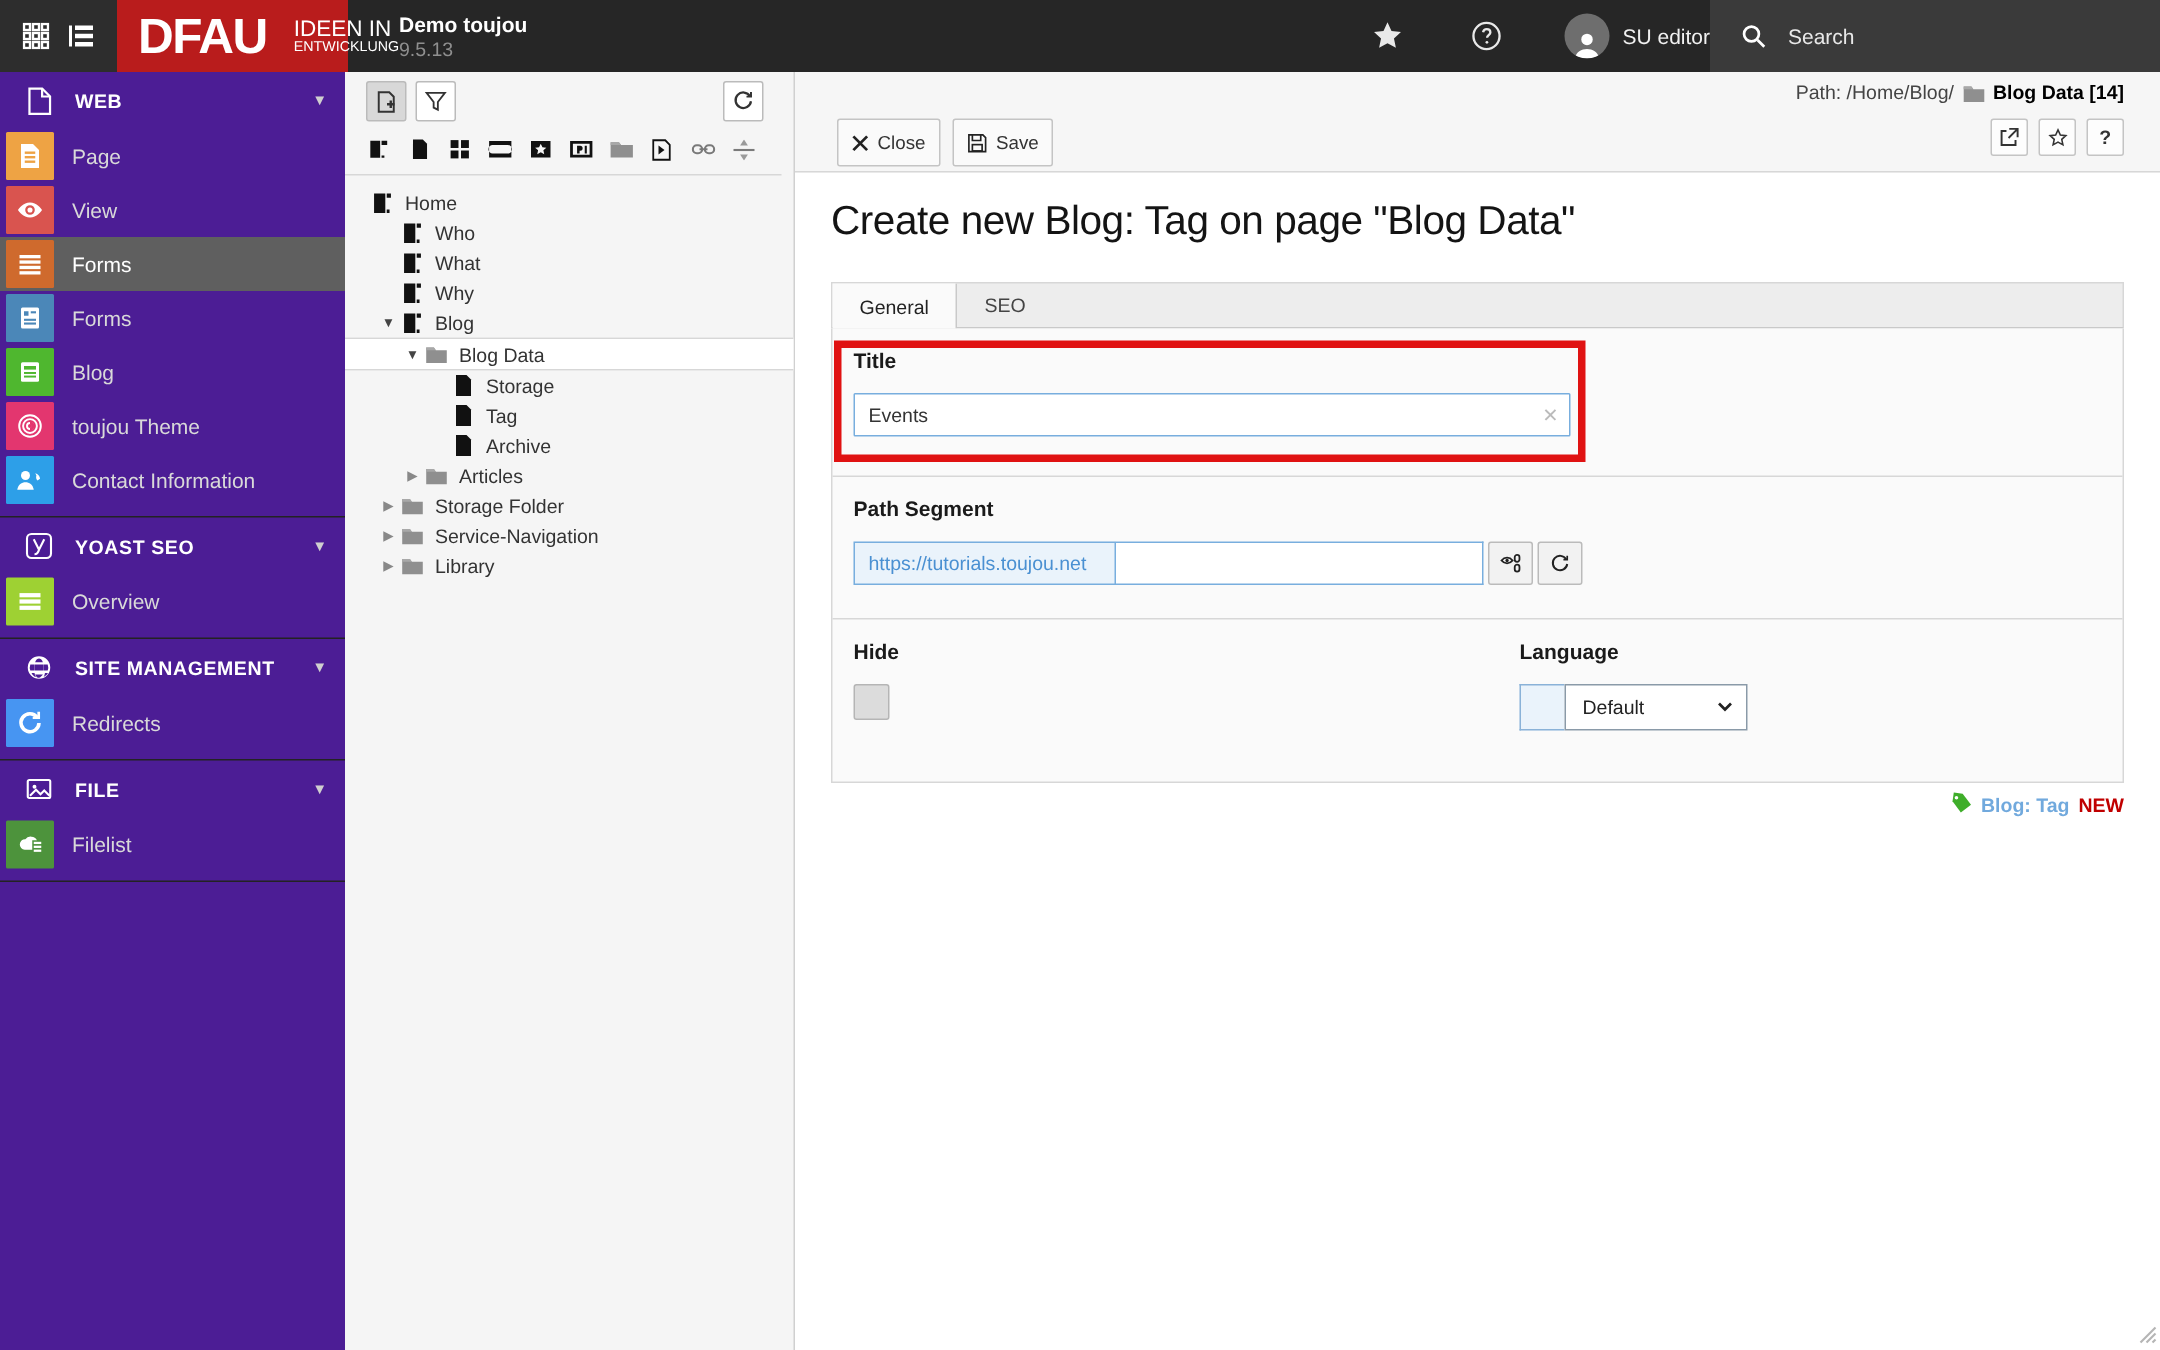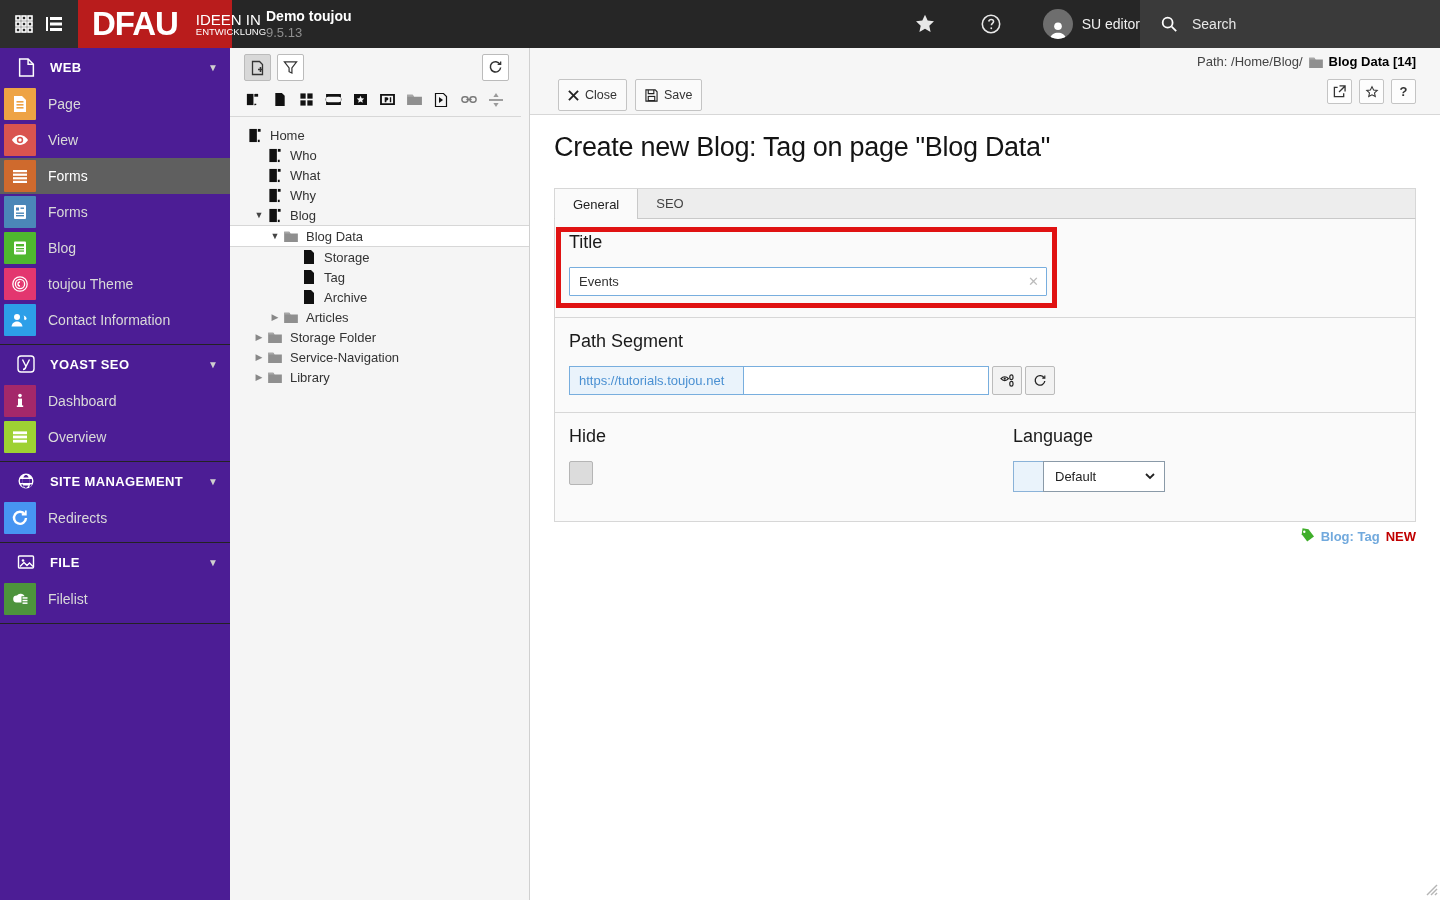--- a/index.html
+++ b/index.html
@@ -72,21 +72,21 @@
 
   .page-title { position:absolute; left:24px; top:84px; font-size:27px; font-weight:400; color:#141414; letter-spacing:-.3px; }
 
   .form-panel { position:absolute; left:24px; top:140px; width:862px; }
   .tabbar { height:31px; background:#ededed; border:1px solid #d7d7d7; border-bottom:1px solid #c9c9c9; display:flex; }
   .tab { padding:0 18px; display:flex; align-items:center; font-size:13px; color:#444; cursor:pointer; }
   .tab.active { background:#fafafa; border-right:1px solid #c9c9c9; color:#222; margin-bottom:-1px; }
   .tabcontent { background:#fafafa; border:1px solid #d7d7d7; border-top:none; position:relative; }
   .fsection { padding:13px 14px 16px 14px; border-bottom:1px solid #d7d7d7; position:relative; }
   .fsection:last-child { border-bottom:none; }
-  .flabel { font-weight:normal; font-size:18px; color:#1a1a1a; margin-bottom:14px; display:block; }
+  .flabel { font-weight:bold; font-size:14px; color:#1a1a1a; margin-bottom:14px; display:block; }
   .title-input-wrap { position:relative; width:478px; }
   .text-input { width:478px; height:29px; border:1px solid #78aede; border-radius:1px; padding:0 26px 0 9px;
     font-size:13px; color:#333; background:#fff; font-family:inherit; }
   .clear-x { position:absolute; right:8px; top:7px; color:#bbb; font-size:13px; cursor:pointer; }
   .red-annotation { position:absolute; left:1px; top:8px; width:501px; height:81px; border:5px solid #e01212; pointer-events:none; z-index:5; }
 
   .slug-group { display:flex; height:29px; }
   .slug-addon { width:175px; background:#eaf3fb; border:1px solid #78aede; display:flex; align-items:center;
     padding-left:9px; color:#4a90d2; font-size:13px; }
   .slug-input { width:245px; border:1px solid #78aede; border-left:none; background:#fff; padding:0 8px; font-size:13px; font-family:inherit; }
@@ -275,30 +275,20 @@
   <div class="mm-section">
     <div class="mm-header">
       <span class="hd-icon">
         <svg width="20" height="20" viewBox="0 0 20 20" fill="none" stroke="#fff" stroke-width="1.4">
             <rect x="2" y="2" width="16" height="16" rx="3"></rect>
             <path d="M6.5 5.5l3.5 7 3.5-7M10 12.5c-.5 2-1.5 3-3 3"></path>
           </svg>
       </span>
       <span class="hd-label">YOAST SEO</span>
       <span class="chev">▼</span>
-    </div>
-    <div class="mm-item">
-      <span class="sq" style="background: rgb(164, 40, 106);">
-        <svg width="18" height="18" viewBox="0 0 18 18" fill="#fff">
-            <circle cx="9" cy="3.6" r="1.8"></circle>
-            <rect x="7" y="6.6" width="4" height="8.4"></rect>
-            <rect x="5.8" y="13.4" width="6.4" height="1.6"></rect>
-          </svg>
-      </span>
-      <span class="lbl">Dashboard</span>
     </div>
     <div class="mm-item">
       <span class="sq" style="background: rgb(158, 209, 51);">
         <svg width="18" height="18" viewBox="0 0 18 18" fill="#fff">
             <rect x="2" y="3.4" width="14" height="2.8"></rect>
             <rect x="2" y="7.6" width="14" height="2.8"></rect>
             <rect x="2" y="11.8" width="14" height="2.8"></rect>
           </svg>
       </span>
       <span class="lbl">Overview</span>

